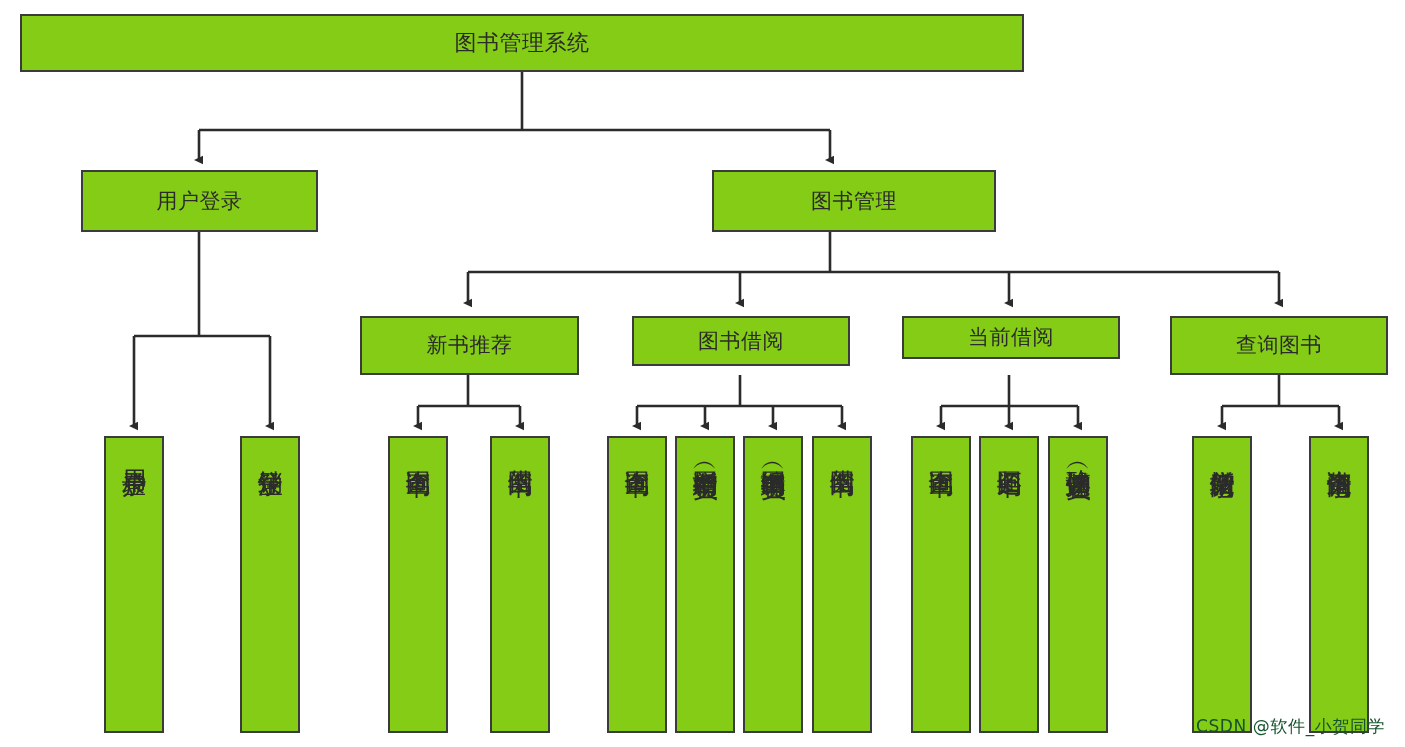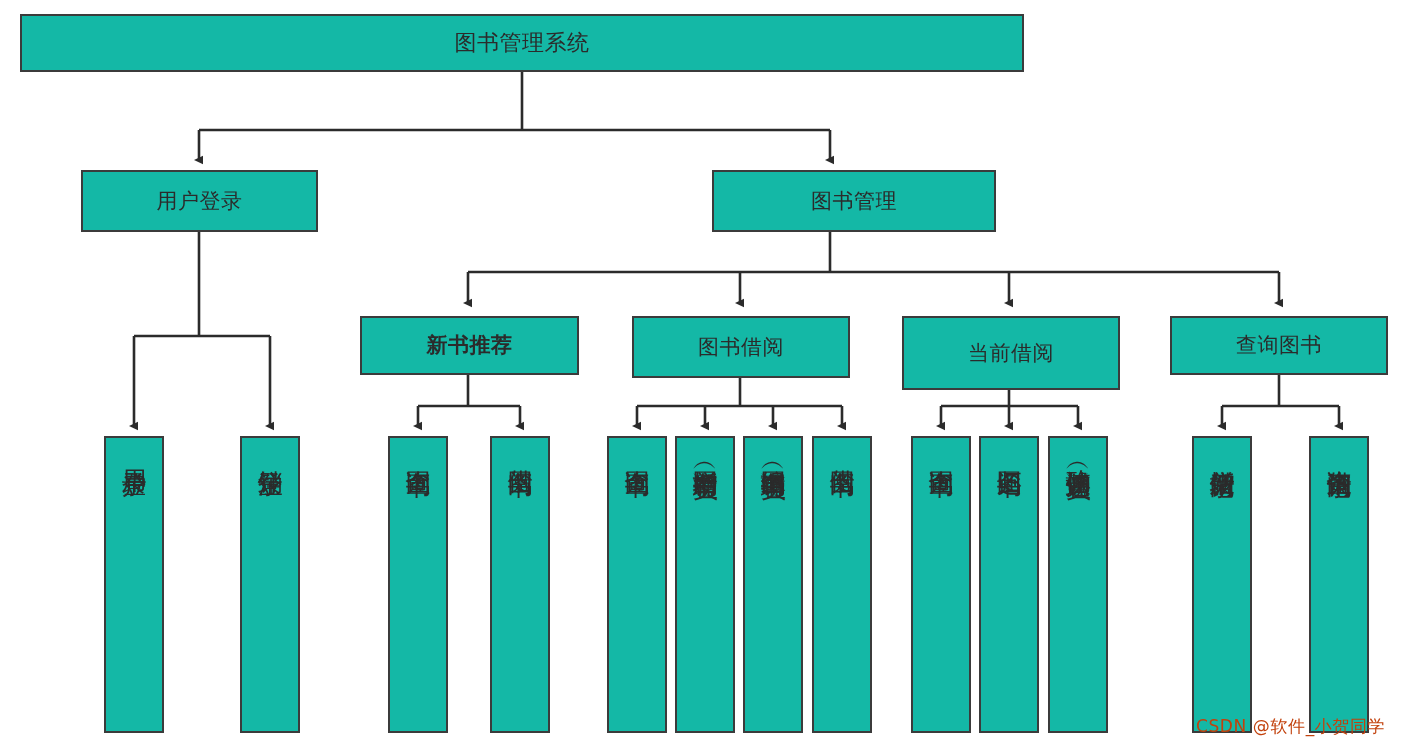--- a/index.html
+++ b/index.html
@@ -21,21 +21,21 @@
     position: absolute;
     left: 0;
     top: 0;
     width: 1405px;
     height: 747px;
     pointer-events: none;
   }
   .node {
     position: absolute;
     box-sizing: border-box;
-    background: #14b8a6;
+    background: #84cc16;
     border: 2.5px solid #3b3b3b;
     display: flex;
     align-items: center;
     justify-content: center;
     z-index: 3;
   }
   .node .label {
     color: #2b2b2b;
     font-size: 21px;
     line-height: 1.15;
@@ -56,21 +56,21 @@
     letter-spacing: 1px;
     white-space: normal;
     max-height: 100%;
   }
   .node.root .label { font-size: 22px; }
   .watermark {
     position: absolute;
     left: 1196px;
     top: 715px;
     font-size: 17px;
-    color: #c2410c;
+    color: #14532d;
     letter-spacing: 0.6px;
     white-space: nowrap;
     z-index: 5;
     font-family: "DejaVu Sans", "Liberation Sans", sans-serif;
   }
 </style>
 </head>
 <body>
 
 <div id="stage">
@@ -132,27 +132,27 @@
     <span class="label">图书管理系统</span>
   </div>
 
   <div class="node" style="left:81px; top:170px; width:237px; height:62px;">
     <span class="label">用户登录</span>
   </div>
   <div class="node" style="left:712px; top:170px; width:284px; height:62px;">
     <span class="label">图书管理</span>
   </div>
 
-  <div class="node" style="left:360px; top:316px; width:219px; height:59px;font-weight:bold;">
+  <div class="node" style="left:360px; top:316px; width:219px; height:59px;">
     <span class="label">新书推荐</span>
   </div>
-  <div class="node" style="left:632px; top:316px; width:218px; height:62px;">
+  <div class="node" style="left:632px; top:316px; width:218px; height:50px;">
     <span class="label">图书借阅</span>
   </div>
-  <div class="node" style="left:902px; top:316px; width:218px; height:74px;">
+  <div class="node" style="left:902px; top:316px; width:218px; height:43px;">
     <span class="label">当前借阅</span>
   </div>
   <div class="node" style="left:1170px; top:316px; width:218px; height:59px;">
     <span class="label">查询图书</span>
   </div>
 
   <div class="node vertical" style="left:104px; top:436px; width:60px; height:297px;">
     <span class="label">用户登录</span>
   </div>
   <div class="node vertical" style="left:240px; top:436px; width:60px; height:297px;">

